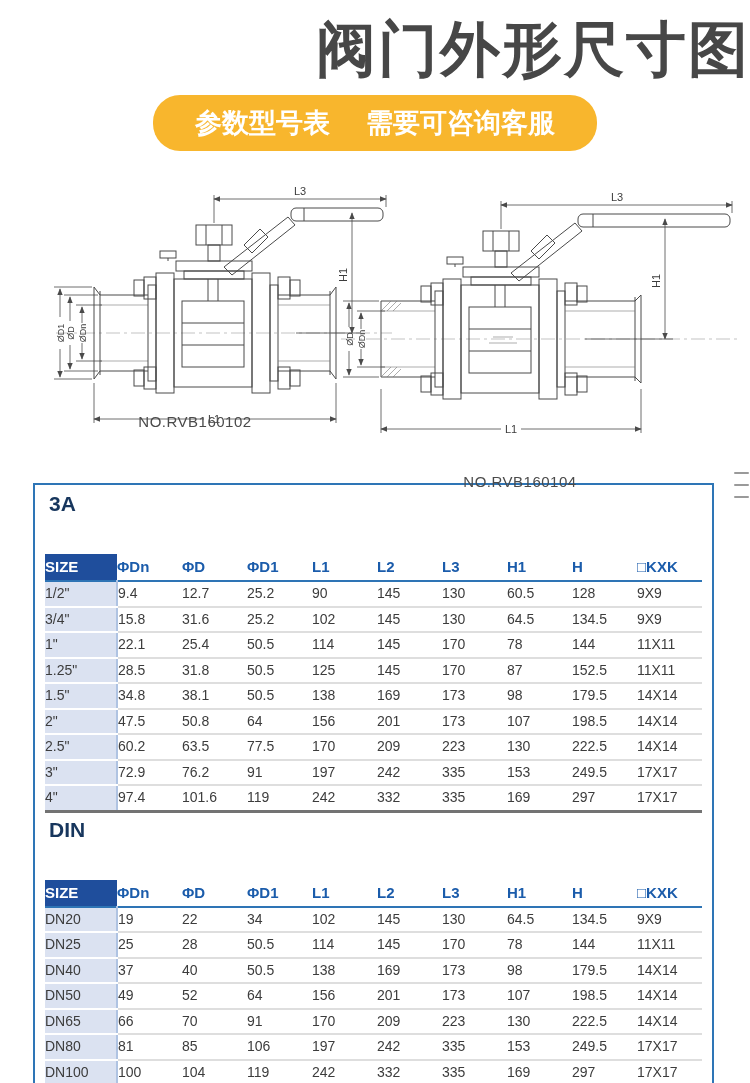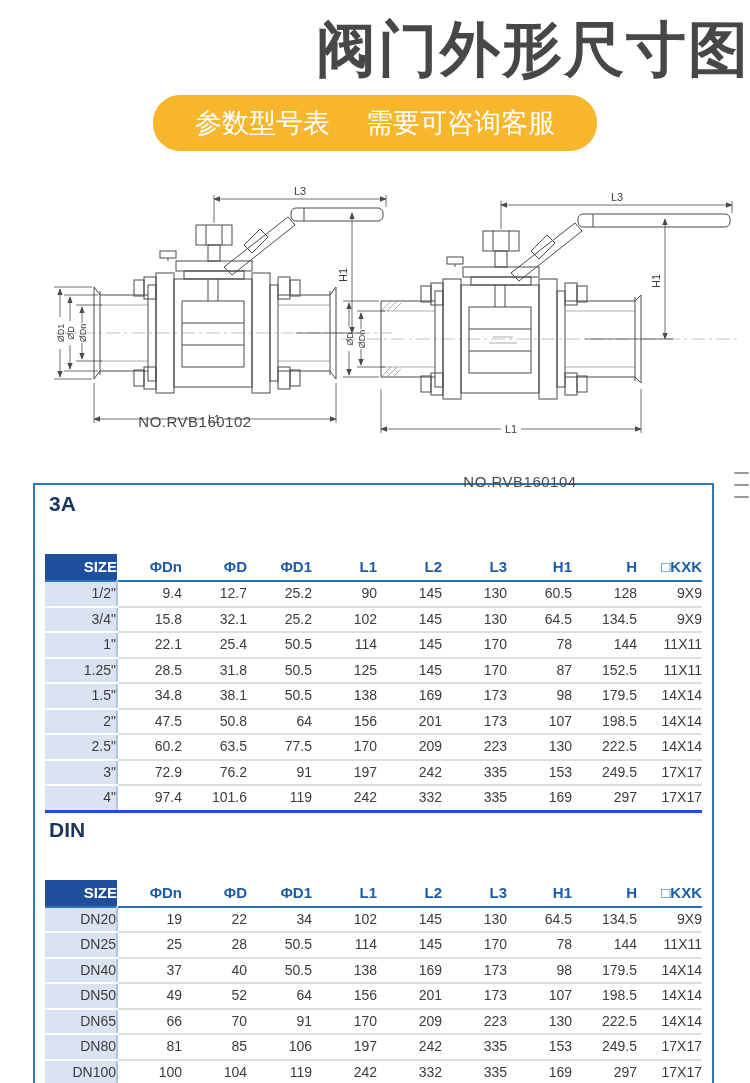--- a/index.html
+++ b/index.html
@@ -9,21 +9,21 @@
     font-family: "Liberation Sans", "DejaVu Sans", sans-serif; color: #3c3c3c;
   }
   .page-title {
     text-align: right; padding-top: 16px;
     font-size: 60px; font-weight: 800; color: #474747;
     letter-spacing: 2px; line-height: 1.12;
   }
   .banner {
     width: max-content; margin: 12px auto 12px;
     background: #F8B62D; color: #fff; border-radius: 27px;
-    padding: 10px 42px; font-size: 27px; font-weight: 400;
+    padding: 10px 42px; font-size: 27px; font-weight: 700;
     display: flex; gap: 36px; align-items: center;
   }
   .drawings { position: relative; height: 300px; margin-top: 22px; }
   svg.drawing { position: absolute; overflow: visible; }
   #dwg-left  { left: 48px;  top: 10px; }
   #dwg-right { left: 335px; top: 16px; }
   .caption { position: absolute; font-size: 15px; color: #4a4a4a; text-align: center; letter-spacing: .5px; }
   .cap-left  { left: 105px; top: 240px; width: 180px; }
   .cap-right { left: 425px; top: 272px; width: 190px; margin-top: 28px; }
 
@@ -34,21 +34,21 @@
   .dimtxt { font-size: 11px; fill: #3c3c3c; }
   .dimtxt-sm { font-size: 9px; fill: #3c3c3c; }
 
   .tables-box {
     margin: 10px 36px 0 33px;
     border: 2px solid #2E75B6;
     padding: 2px 10px 20px 10px;
     background: #fff;
   }
   .section-title { font-size: 21px; font-weight: 800; color: #17365D; margin: 5px 0 3px 4px; }
-  table.dim-grid { width: 100%; border-collapse: collapse; text-align: right; table-layout: fixed; border-bottom: 3px solid #1d4ed8; margin-top: 38px; }
+  table.dim-grid { width: 100%; border-collapse: collapse; text-align: left; table-layout: fixed; border-bottom: 3px solid #737373; margin-top: 38px; }
   table.dim-grid th {
     color: #1B5CAB; font-size: 15px; font-weight: 700; padding: 4px 0 5px;
   }
   table.dim-grid thead tr { border-bottom: 2px solid #2E74B5; }
   table.dim-grid th.size-head { background: #1F4E9C; color: #fff; width: 72px; }
   table.dim-grid td {
     font-size: 14px; color: #3c3c3c; padding: 3px 0; line-height: 1.25;
     border-bottom: 2px solid #DEDEDE;
   }
   table.dim-grid td.size-cell { background: #DBE2F1; border-right: 2px solid #AFC3E2; border-bottom: 2px solid #fff; }
@@ -253,21 +253,21 @@
             <td>90</td>
             <td>145</td>
             <td>130</td>
             <td>60.5</td>
             <td>128</td>
             <td>9X9</td>
           </tr>
           <tr>
             <td class="size-cell">3/4"</td>
             <td>15.8</td>
-            <td>32.1</td>
+            <td>31.6</td>
             <td>25.2</td>
             <td>102</td>
             <td>145</td>
             <td>130</td>
             <td>64.5</td>
             <td>134.5</td>
             <td>9X9</td>
           </tr>
           <tr>
             <td class="size-cell">1"</td>

